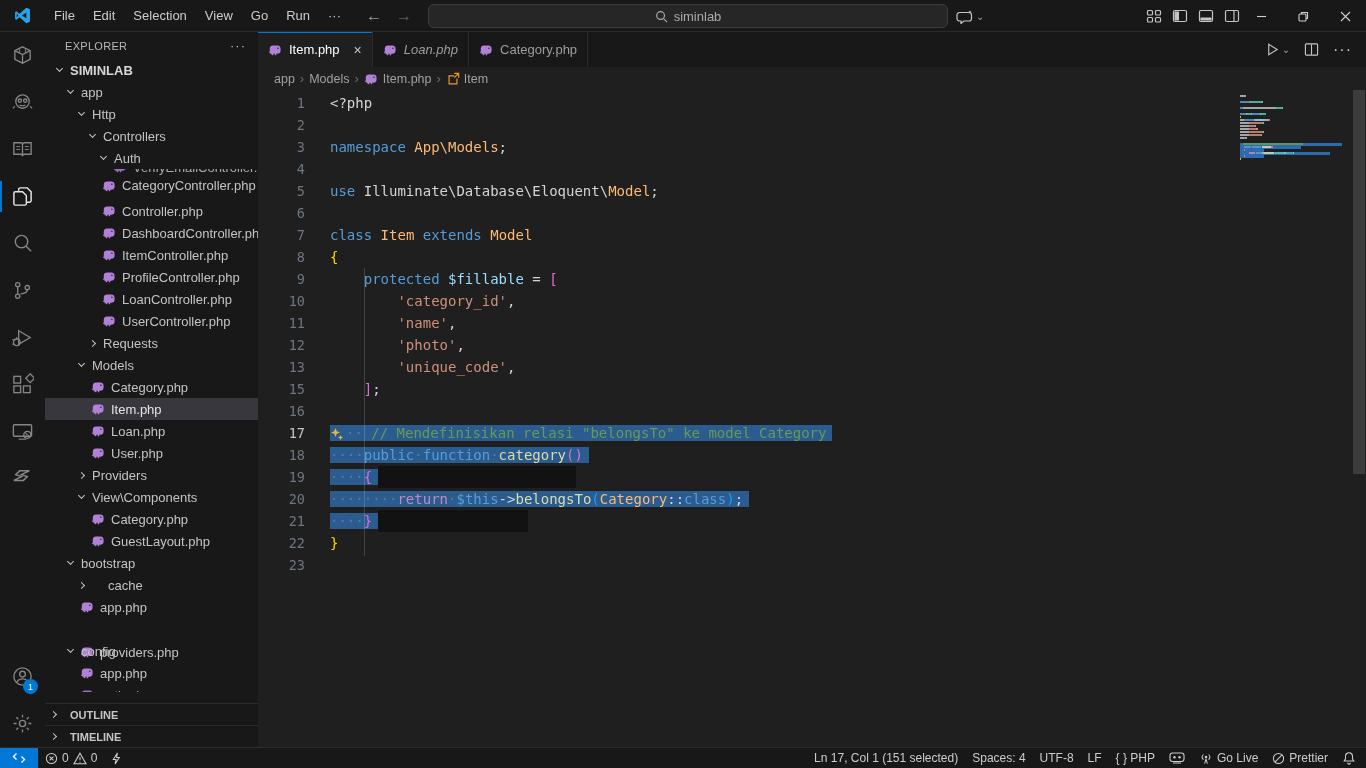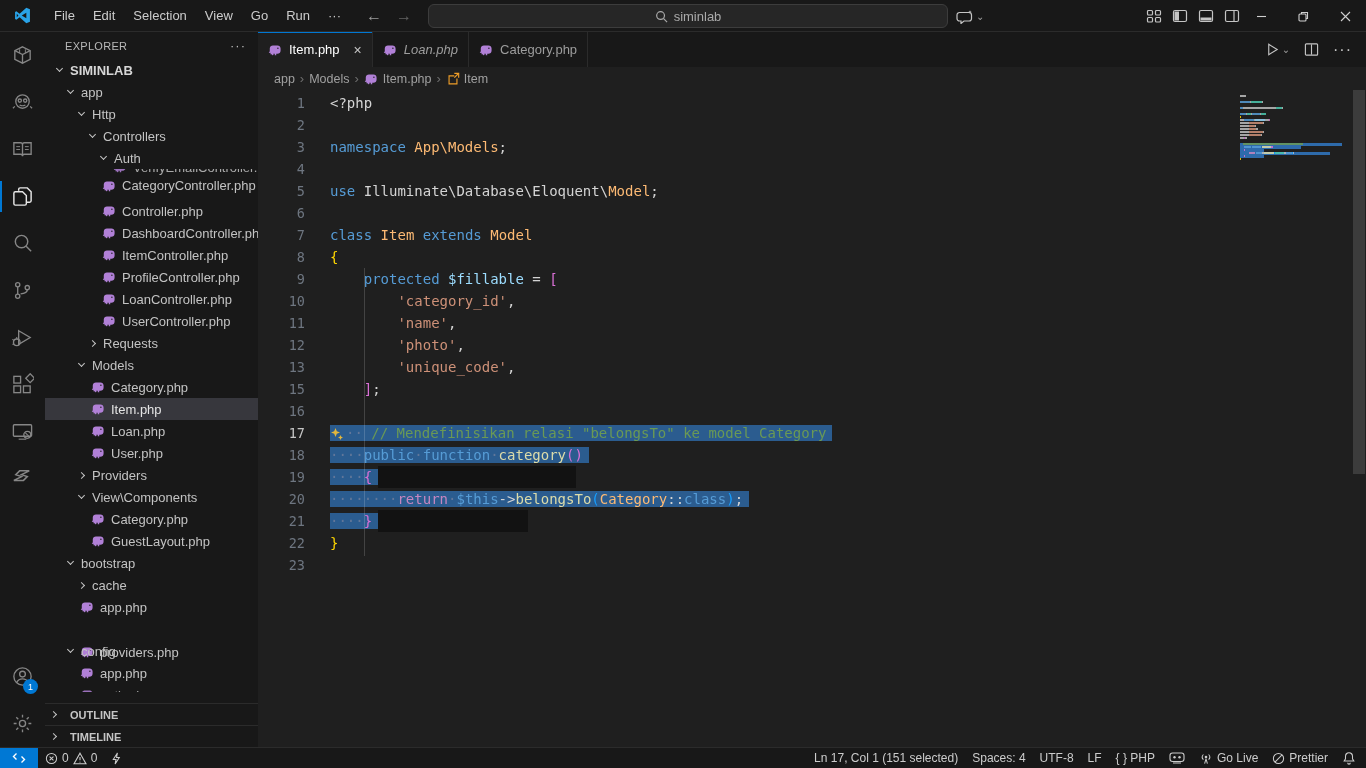--- a/index.html
+++ b/index.html
@@ -463,21 +463,21 @@
             <span>GuestLayout.php</span>
           </div>
         </div>
         <div class="row">
           <div style="display: flex; align-items: center; height: 22px; padding-left: 23px;">
             <span class="chev open"></span>
             <span>bootstrap</span>
           </div>
         </div>
         <div class="row">
-          <div style="display: flex; align-items: center; height: 22px; padding-left: 34px;">
+          <div style="display: flex; align-items: center; height: 22px; padding-left: 34px; gap: 16px;">
             <span class="chev closed"></span>
             <span>cache</span>
           </div>
         </div>
         <div class="row">
           <div style="display: flex; align-items: center; height: 22px; padding-left: 34px;">
             <span class="fileicon">
               <svg width="15" height="12" viewBox="0 0 16 13">
                 <path fill="#b180d7" d="M5.2 1.6c-1.9 0-3.4 1.4-3.4 3.2v3l-1.1 2 1.7-.4.5 1.9 1.2-.3.3 1.3 1.5-.4-.3-1.3h1.6v1.5h1.6v-1.5h1.3c1.9 0 3.4-1.5 3.4-3.3V4.8c0-1.8-1.5-3.2-3.4-3.2z"></path>
                 <circle cx="10.6" cy="4.6" r=".8" fill="#1f1f1f"></circle>

